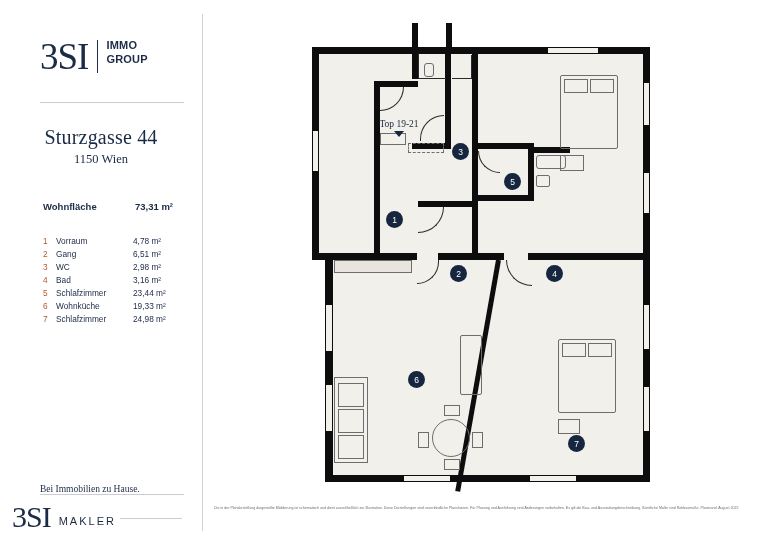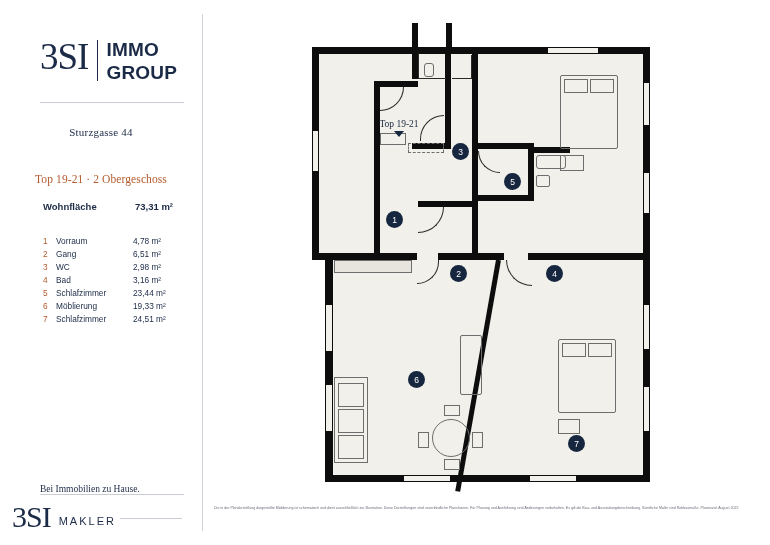--- a/index.html
+++ b/index.html
@@ -39,21 +39,21 @@
     font-weight: 400;
   }
   .logo-divider {
     width: 1px;
     align-self: stretch;
     background: #1b2a46;
     margin: 2px 8px 2px 9px;
   }
   .logo-immo {
     font-family: "Liberation Sans", sans-serif;
-    font-size: 19px;
+    font-size: 11px;
     line-height: 1.08;
     color: #1b2a46;
     font-weight: 700;
     letter-spacing: 0.2px;
     padding-top: 2px;
   }
   .hr-line {
     position: absolute;
     background: #c9ccd3;
     height: 1px;
@@ -62,21 +62,21 @@
   .hr-bottom { left: 40px; top: 494px; width: 144px; }
 
   .addr-block {
     position: absolute;
     left: 0; top: 126px;
     width: 202px;
     text-align: center;
   }
   .addr-street {
     font-family: "Liberation Serif", serif;
-    font-size: 11px;
+    font-size: 20px;
     color: #1b2a46;
     letter-spacing: 0.2px;
   }
   .addr-city {
     font-family: "Liberation Serif", serif;
     font-size: 12.5px;
     color: #1b2a46;
     margin-top: 3px;
   }
   .top-line {
@@ -250,23 +250,23 @@
       <div>
         <div class="logo-immo">IMMO</div>
         <div class="logo-immo">GROUP</div>
       </div>
     </div>
 
     <div class="hr-line hr-top"></div>
 
     <div class="addr-block">
       <div class="addr-street">Sturzgasse 44</div>
-    </div>
-
-    <div class="top-line">Top 19-21 · 2 Obergeschoss</div>
+      <div class="addr-city">1150 Wien</div>
+    </div>
+
 
     <div class="area-row">
       <span>Wohnfläche</span>
       <span>73,31 m²</span>
     </div>
 
     <div class="rooms">
       <div class="room-row">
         <span class="room-num">1</span>
         <span class="room-name">Vorraum</span>
@@ -287,27 +287,27 @@
         <span class="room-name">Bad</span>
         <span class="room-area">3,16 m²</span>
       </div>
       <div class="room-row">
         <span class="room-num">5</span>
         <span class="room-name">Schlafzimmer</span>
         <span class="room-area">23,44 m²</span>
       </div>
       <div class="room-row">
         <span class="room-num">6</span>
-        <span class="room-name">Möblierung</span>
+        <span class="room-name">Wohnküche</span>
         <span class="room-area">19,33 m²</span>
       </div>
       <div class="room-row">
         <span class="room-num">7</span>
         <span class="room-name">Schlafzimmer</span>
-        <span class="room-area">24,51 m²</span>
+        <span class="room-area">24,98 m²</span>
       </div>
     </div>
 
     <div class="hr-line hr-bottom"></div>
     <div class="tagline">Bei Immobilien zu Hause.</div>
 
     <div class="footer-logo">
       <span class="footer-3si">3SI</span>
       <span class="footer-makler">MAKLER</span>
     </div>

